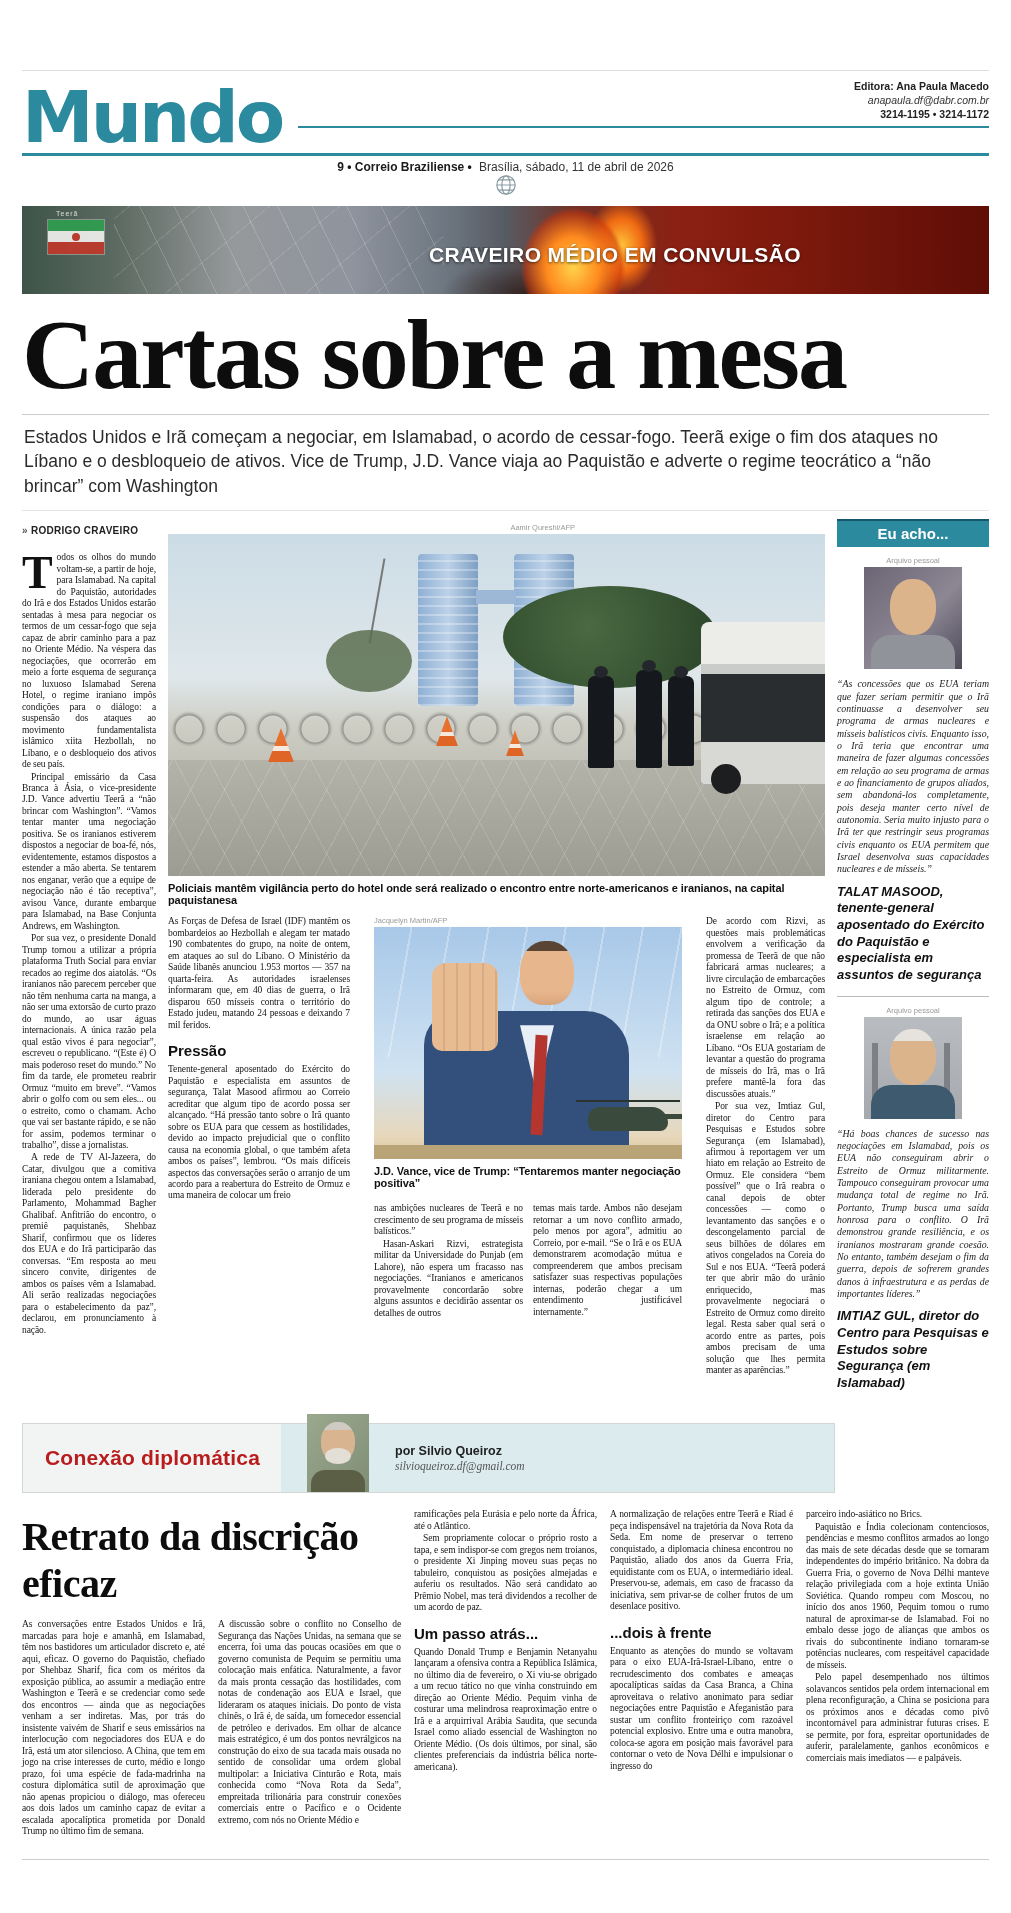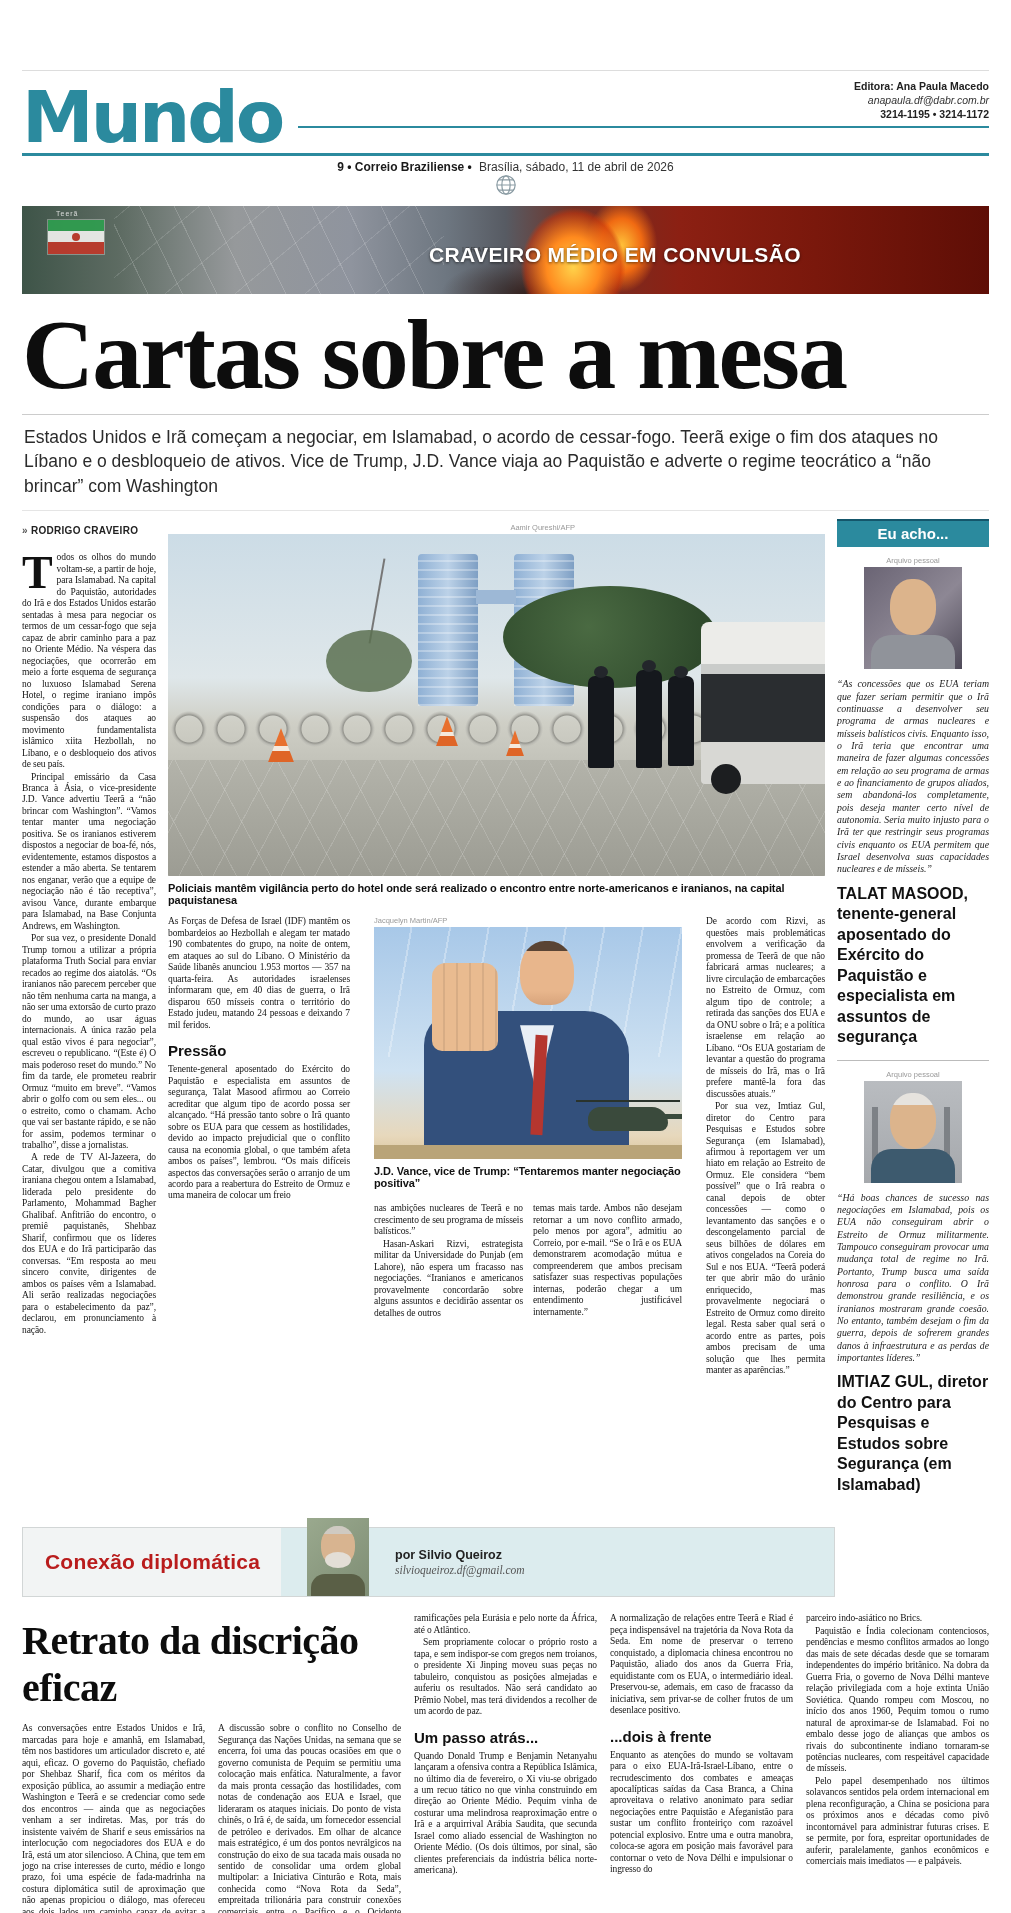--- a/index.html
+++ b/index.html
@@ -109,21 +109,21 @@
   .sb-credit{text-align:center;font-size:7.5px;color:#999;font-family:"Liberation Sans",sans-serif;margin:9px 0 2px;}
   .portrait{width:98px;height:102px;margin:0 auto 9px;position:relative;overflow:hidden;}
   .portrait.p1{background:linear-gradient(135deg,#6a6474,#8d8794 55%,#4e4a58);}
   .portrait.p2{background:linear-gradient(180deg,#b9bcc0,#a5a8ac);}
   .portrait.p2::before{content:"";position:absolute;left:8px;top:26px;width:6px;height:60px;background:#7d8186;box-shadow:72px 0 0 #7d8186;}
   .pt-head{position:absolute;left:50%;top:12px;transform:translateX(-50%);width:46px;height:56px;background:#dcb48c;border-radius:46%;}
   .portrait.p2 .pt-head{background:linear-gradient(180deg,#e6e3de 0 22%,#dcb48c 22%);}
   .pt-body{position:absolute;left:50%;bottom:-8px;transform:translateX(-50%);width:84px;height:42px;border-radius:20px 20px 0 0;background:#90939a;}
   .portrait.p2 .pt-body{background:#3d5a6e;}
   .sb-quote{font-style:italic;text-align:justify;font-size:9.8px;line-height:1.26;color:#222;margin:0 0 8px;}
-  .sb-attr{font-family:"Liberation Sans",sans-serif;font-weight:700;font-size:16px;line-height:1.28;color:#111;margin:0 0 12px;}
+  .sb-attr{font-family:"Liberation Sans",sans-serif;font-weight:700;font-size:13px;line-height:1.28;color:#111;margin:0 0 12px;font-style:italic;}
   .sb-div{border-top:1px solid #bbb;margin:2px 0 4px;}
   
   .section-band{display:flex;align-items:stretch;background:#f2f4f4;border:1px solid #d2d6d6;margin-top:20px;width:calc(100% - 154px);box-sizing:border-box;}
   .section-title-wrap{display:flex;align-items:center;padding:14px 10px 14px 22px;flex:none;width:258px;box-sizing:border-box;}
   .section-title{color:#b91c1c;font-family:"Liberation Sans",sans-serif;font-weight:700;font-size:21px;letter-spacing:.2px;}
   .band-right{flex:1;background:#dcecee;display:flex;align-items:center;gap:26px;padding:6px 18px;}
   .author-photo{width:62px;height:78px;margin:-16px 0 -6px 8px;position:relative;overflow:hidden;background:linear-gradient(135deg,#9aa98e,#7e8d74);flex:none;}
   .ap-head{position:absolute;left:50%;top:8px;transform:translateX(-50%);width:34px;height:40px;border-radius:46%;background:linear-gradient(180deg,#cfcac2 0 20%,#d8b490 20%);}
   .ap-beard{position:absolute;left:50%;top:34px;transform:translateX(-50%);width:26px;height:16px;border-radius:50%;background:#e3ded6;}
   .ap-body{position:absolute;left:50%;bottom:-6px;transform:translateX(-50%);width:54px;height:28px;border-radius:14px 14px 0 0;background:#5a5f46;}

